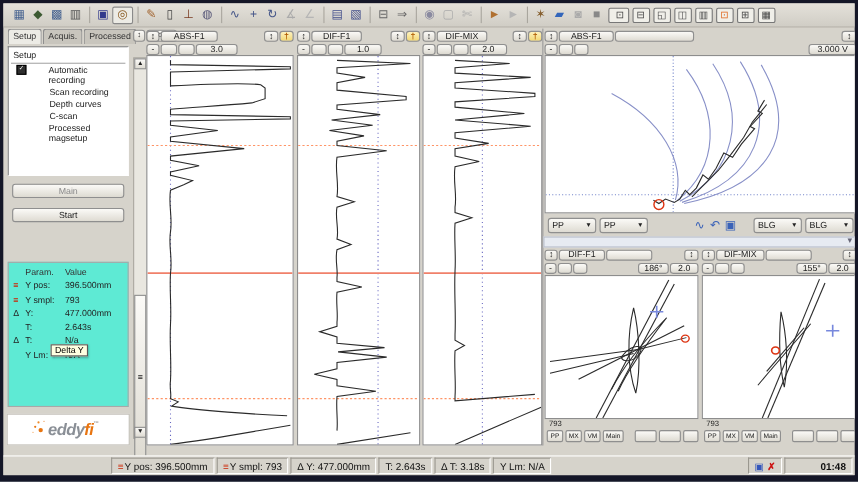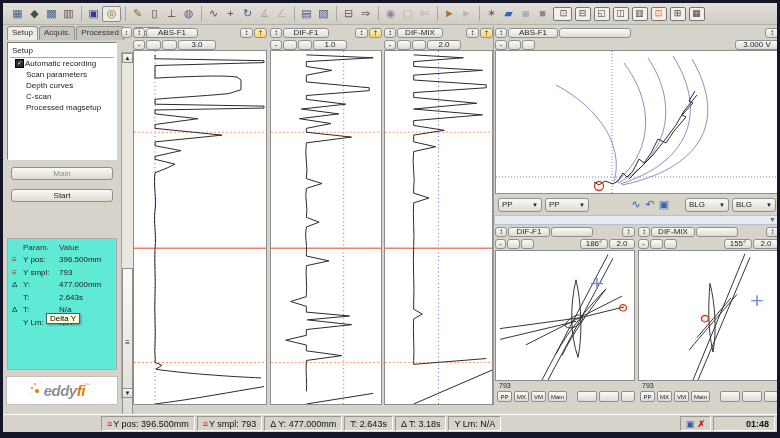--- a/index.html
+++ b/index.html
@@ -16,21 +16,21 @@
   
   .sidebar{position:absolute;left:2px;top:23px;width:114px;bottom:27px;font-size:8px;}
   .tabs{display:flex;height:14px;gap:1px;padding-left:2px;}
   .tab{padding:1px 4px 0;border:1px solid #8f8f8f;border-bottom:none;border-radius:3px 3px 0 0;background:#c8c5bd;color:#333;}
   .tab.active{background:#ecebe5;}
   .filerow{display:flex;justify-content:space-between;align-items:center;height:14px;padding:0 3px;}
   .folder{width:11px;height:8px;background:#f2c24d;border:1px solid #a3801f;border-radius:1px;position:relative;}
   .folder::before{content:"";position:absolute;left:0;top:-3px;width:5px;height:2px;background:#f2c24d;border:1px solid #a3801f;border-bottom:none;}
   .treebox{margin:2px 2px 0;background:#fff;border:1px solid;border-color:#7f7f7f #fff #fff #7f7f7f;height:118px;padding:2px;box-sizing:border-box;}
   .treetitle{border-bottom:1px solid #a8a8a8;padding:1px 2px 2px;color:#222;}
-  .titem{display:flex;align-items:flex-start;gap:1px;padding:1px 0 1px 5px;color:#222;}
+  .titem{display:flex;align-items:flex-start;gap:20px;padding:1px 0 1px 5px;color:#222;}
   .cbx{width:7px;height:7px;background:#2f2f2f;color:#fff;font-size:6px;line-height:7px;text-align:center;border:1px solid #000;flex:none;}
   .sbbtn{margin:0 6px;height:13px;}
   .sbbtn.dim{color:#8a8a8a;}
   .params{position:absolute;left:2px;top:212px;right:2px;height:126px;background:#5eead4;border:1px solid #a8a8a8;padding:2px 0;}
   .prow{display:flex;align-items:center;height:12.5px;padding:0 4px;color:#222;}
   .prow .ic{width:11px;flex:none;font-size:8px;}
   .prow .lb{width:36px;flex:none;}
   .prow .vl{flex:1;}
   .ic.sync{color:#cc2200;font-weight:bold;letter-spacing:-1px;}
   .phead{color:#333;}
@@ -123,21 +123,21 @@
       <div class="tab">Processed</div>
     </div>
     <div class="treebox">
       <div class="treetitle">Setup</div>
       <div class="titem">
         <span class="cbx">✓</span>
         <span>Automatic recording</span>
       </div>
       <div class="titem">
             <span style="width:10px"></span>
-            <span>Scan parameters</span>
+            <span>Scan recording</span>
           </div>
       <div class="titem">
             <span style="width:10px"></span>
             <span>Depth curves</span>
           </div>
       <div class="titem">
             <span style="width:10px"></span>
             <span>C-scan</span>
           </div>
       <div class="titem">

